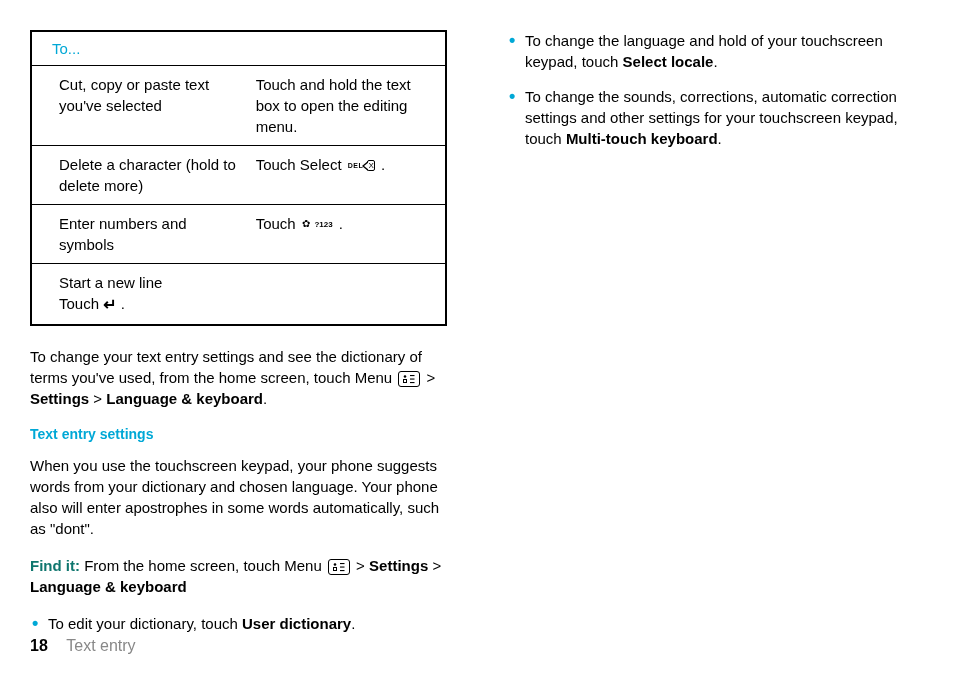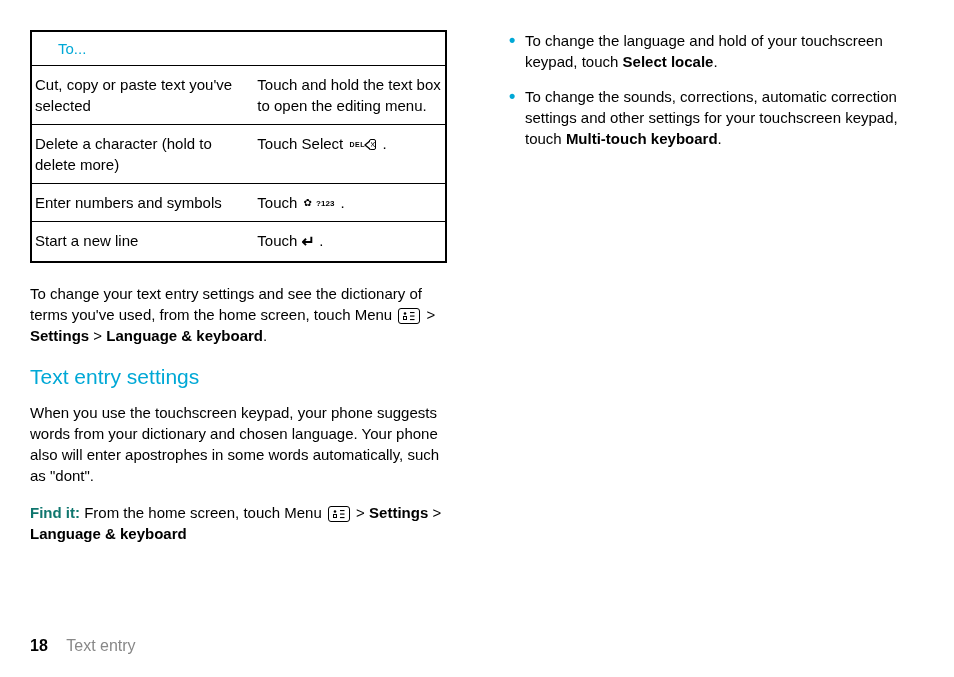--- a/index.html
+++ b/index.html
@@ -18,30 +18,31 @@
     .col {
       flex: 1;
       max-width: 420px;
     }
     .table {
       border: 2px solid #000;
       margin-bottom: 20px;
     }
     .table-header {
       color: #00a8d6;
-      padding: 6px 26px;
+      padding: 6px 20px;
       border-bottom: 1px solid #000;
     }
     .table-row {
       display: flex;
       border-bottom: 1px solid #000;
-      padding: 8px 3px;
+      padding: 8px 27px;
     }
     .table-row:last-child {
       border-bottom: none;
+      flex-direction: column;
     }
     .table-col1 {
       flex: 1.15;
       padding-right: 10px;
     }
     .table-col2 {
       flex: 1;
       display: flex;
       align-items: flex-start;
       flex-wrap: wrap;
@@ -137,22 +138,22 @@
     }
     .icon-menu svg {
       width: 14px;
       height: 10px;
     }
     .para {
       margin-bottom: 16px;
     }
     .heading {
       color: #00a8d6;
-      font-size: 21px;
-      font-weight: normal;
+      font-size: 14px;
+      font-weight: bold;
       margin-bottom: 10px;
     }
     .find-it {
       color: #0f766e;
       font-weight: bold;
     }
     .bold {
       font-weight: bold;
     }
     .bullet-list {
@@ -271,20 +272,25 @@
           <rect x="8" y="4.5" width="4.5" height="1.1" fill="#000"></rect>
           <rect x="8" y="8" width="4.5" height="1.1" fill="#000"></rect>
         </svg>
     </span>
     <span> &gt; </span>
     <span class="bold">Settings</span>
     <span> &gt; </span>
     <span class="bold">Language &amp; keyboard</span>
   </p>
 
+  <ul class="bullet-list">
+    <li class="bullet-item">
+      <span>To edit your dictionary, touch </span><span class="bold">User dictionary</span><span>.</span>
+    </li>
+  </ul>
 </div>
 
 <div class="col">
   <ul class="bullet-list">
     <li class="bullet-item">
       <span>To change the language and hold of your touchscreen keypad, touch </span><span class="bold">Select locale</span><span>.</span>
     </li>
     <li class="bullet-item">
       <span>To change the sounds, corrections, automatic correction settings and other settings for your touchscreen keypad, touch </span><span class="bold">Multi-touch keyboard</span><span>.</span>
     </li>

